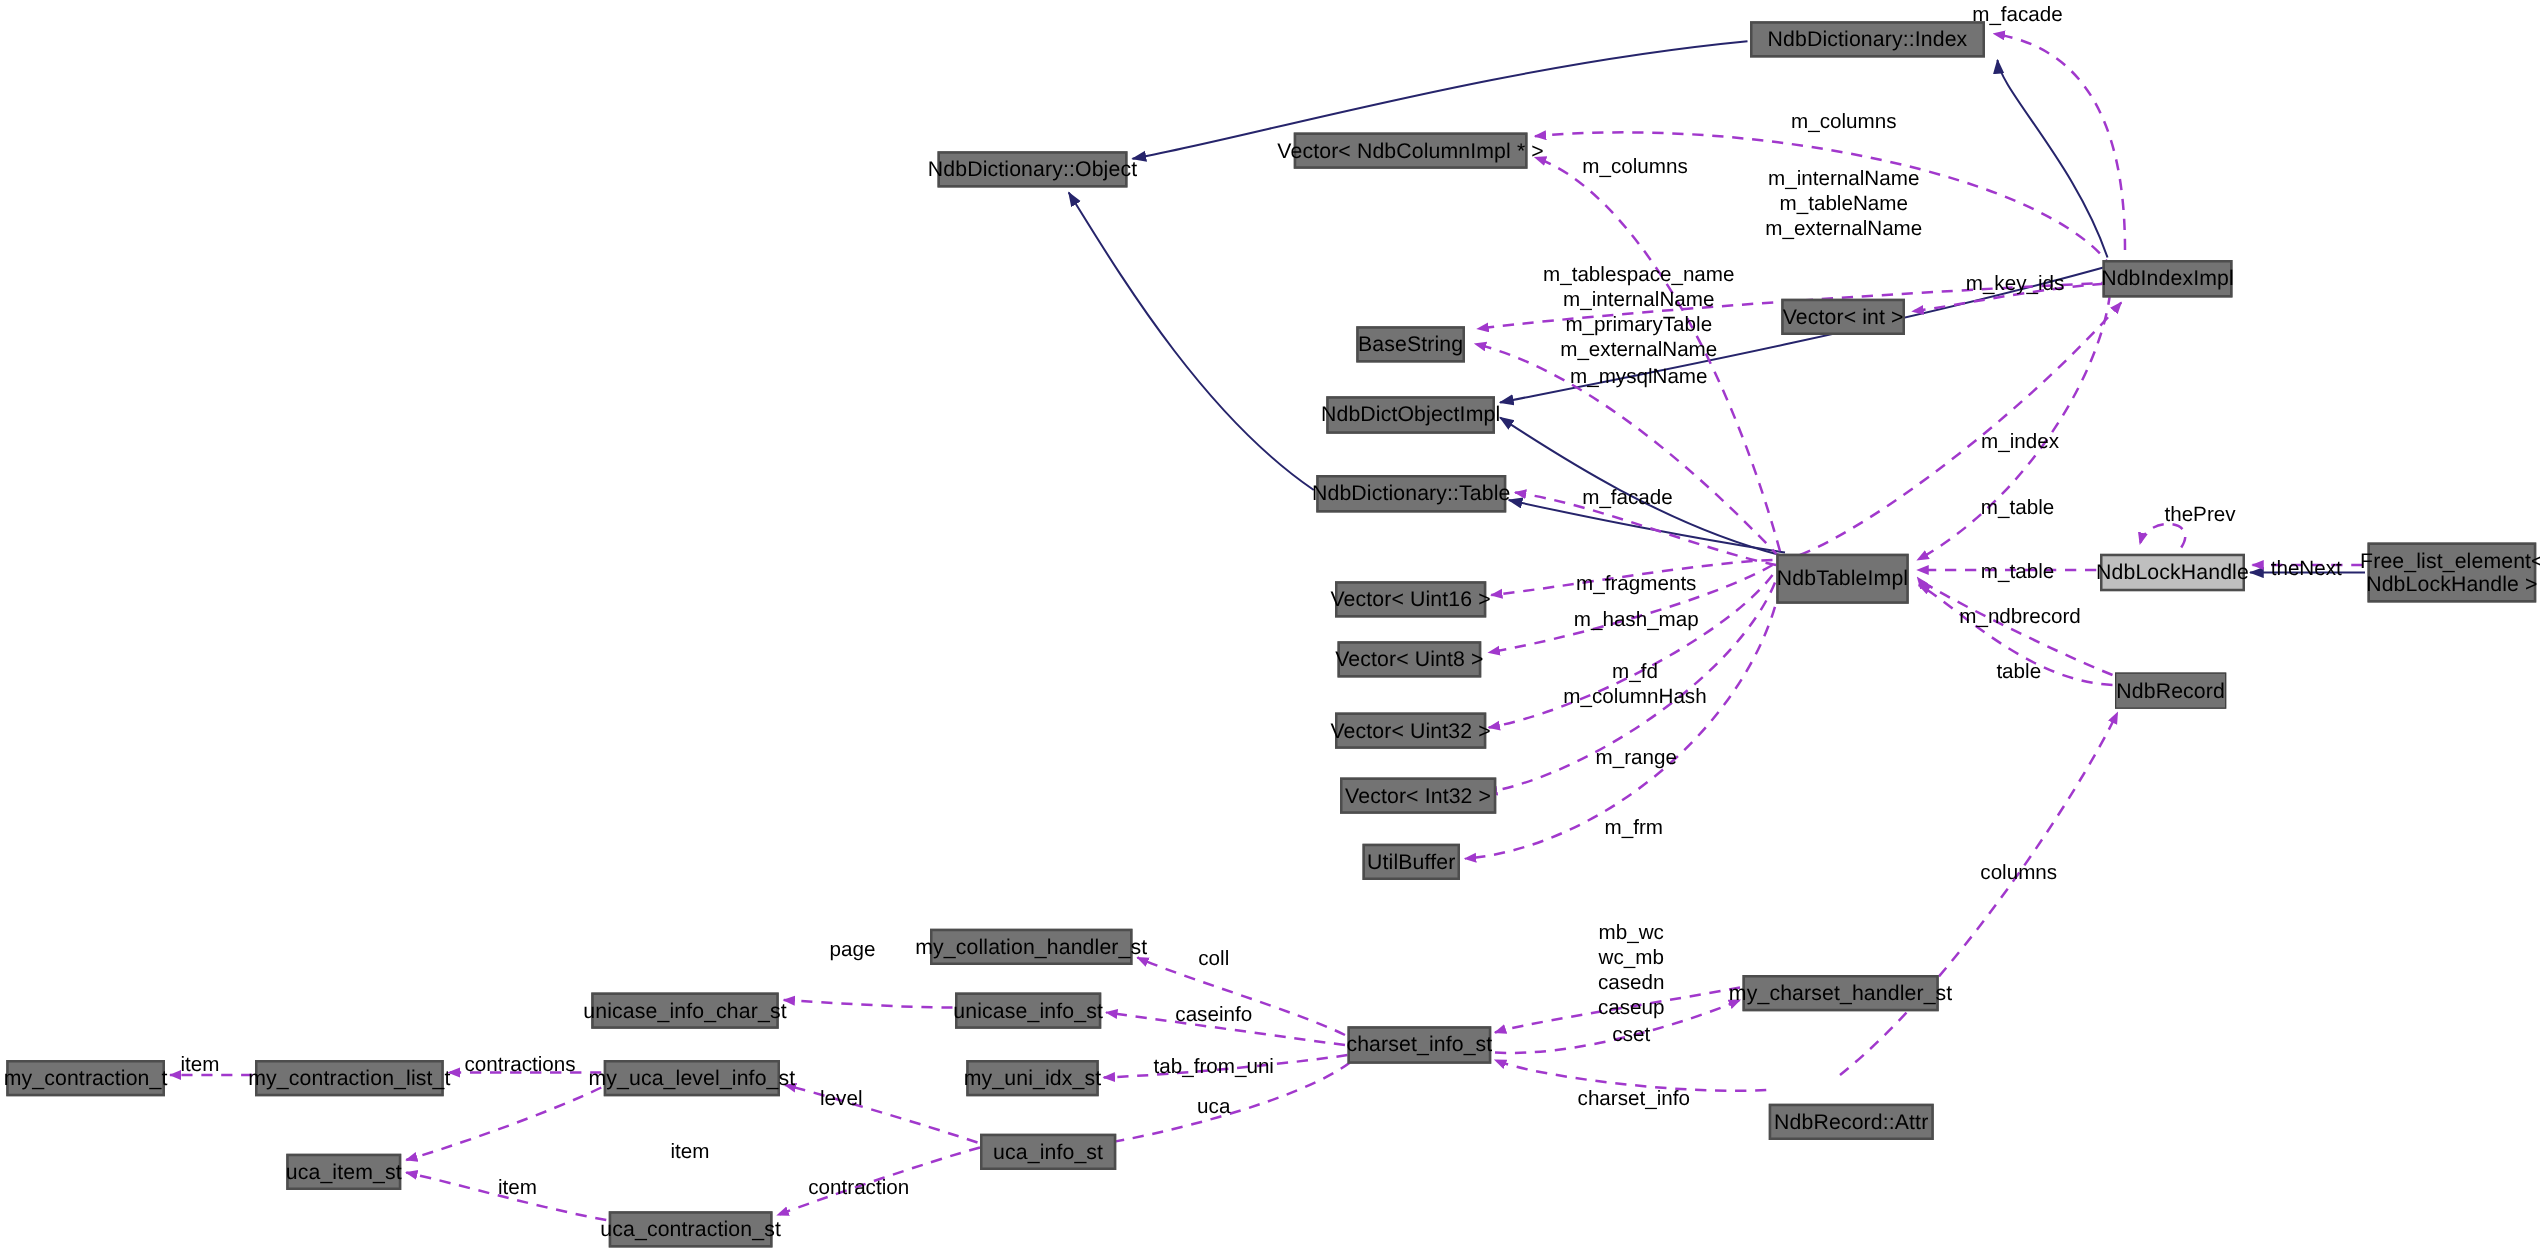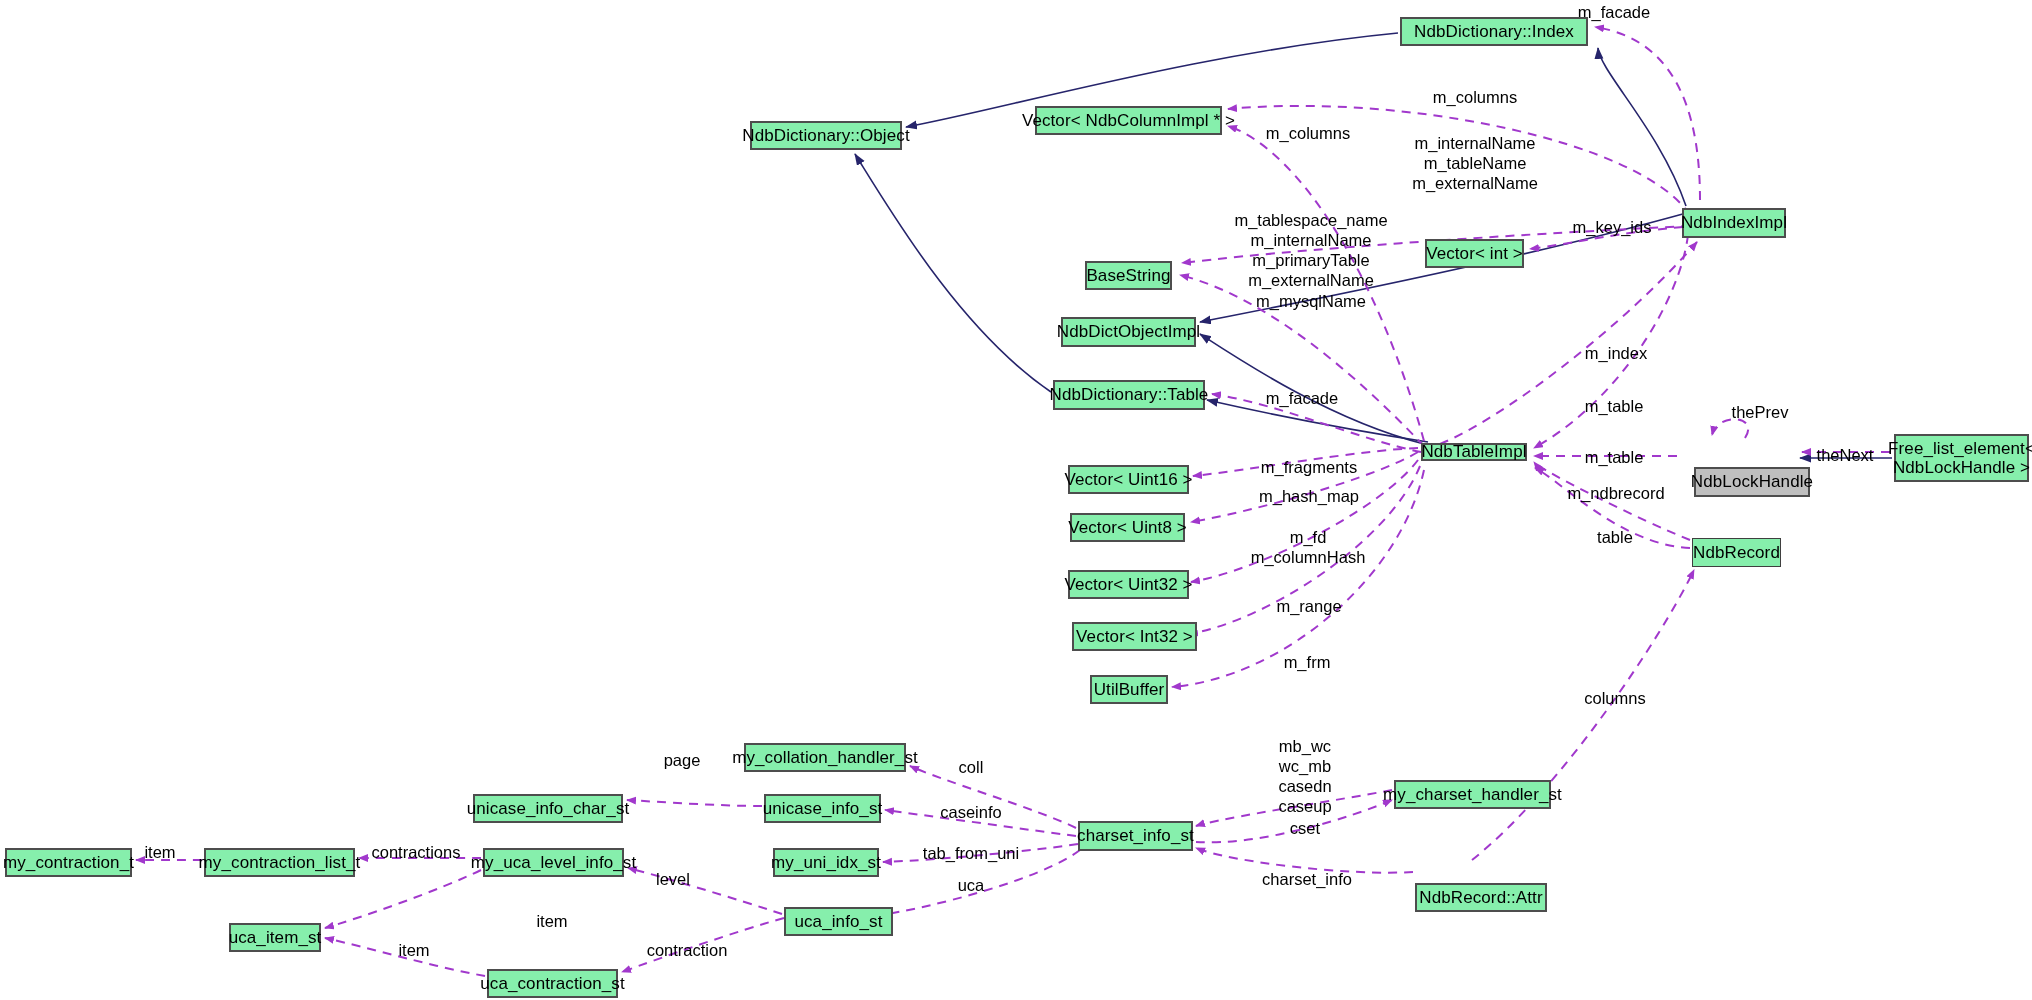--- a/index.html
+++ b/index.html
@@ -3,21 +3,21 @@
 <meta charset="utf-8">
 <style>
   html,body{margin:0;padding:0;background:#ffffff;}
   body{font-family:"Liberation Sans","DejaVu Sans",sans-serif;}
   #canvas{position:relative;width:2032px;height:1000px;background:#ffffff;overflow:hidden;}
   svg#edges{position:absolute;left:0;top:0;width:2032px;height:1000px;}
   .node{
     position:absolute;
     box-sizing:border-box;
     border:1px solid #3f3f3f;
-    background:#86efac;
+    background:#737373;
     color:#000000;
     font-size:17px;
     line-height:1.12;
     display:flex;
     align-items:center;
     justify-content:center;
     text-align:center;
     white-space:pre;
     letter-spacing:0.1px;
     z-index:5;
@@ -95,22 +95,22 @@
     </g>
   </svg>
 <div class="node thick" style="left: 1400px; top: 17px; width: 188px; height: 29px;">NdbDictionary::Index</div>
     <div class="node thick" style="left: 750px; top: 121px; width: 152px; height: 29px;">NdbDictionary::Object</div>
     <div class="node thick" style="left: 1035px; top: 106px; width: 187px; height: 29px;">Vector&lt; NdbColumnImpl * &gt;</div>
     <div class="node thick" style="left: 1682px; top: 208px; width: 104px; height: 30px;">NdbIndexImpl</div>
     <div class="node thick" style="left: 1085px; top: 261px; width: 87px; height: 29px;">BaseString</div>
     <div class="node thick" style="left: 1425px; top: 239px; width: 99px; height: 29px;">Vector&lt; int &gt;</div>
     <div class="node thick" style="left: 1061px; top: 317px; width: 135px; height: 30px;">NdbDictObjectImpl</div>
     <div class="node thick" style="left: 1053px; top: 380px; width: 152px; height: 30px;">NdbDictionary::Table</div>
-    <div class="node thick" style="left: 1421px; top: 443px; width: 106px; height: 18px;">NdbTableImpl</div>
-    <div class="node hl" style="left: 1680px; top: 467px; width: 116px; height: 30px; margin-left: 14px;">NdbLockHandle</div>
+    <div class="node thick" style="left: 1421px; top: 443px; width: 106px; height: 40px;">NdbTableImpl</div>
+    <div class="node hl" style="left: 1680px; top: 443px; width: 116px; height: 30px;">NdbLockHandle</div>
     <div class="node thick" style="left: 1894px; top: 434px; width: 135px; height: 48px;">Free_list_element&lt;
 NdbLockHandle &gt;</div>
     <div class="node" style="left: 1692px; top: 538px; width: 89px; height: 29px;">NdbRecord</div>
     <div class="node thick" style="left: 1068px; top: 465px; width: 121px; height: 29px;">Vector&lt; Uint16 &gt;</div>
     <div class="node thick" style="left: 1070px; top: 513px; width: 115px; height: 29px;">Vector&lt; Uint8 &gt;</div>
     <div class="node thick" style="left: 1068px; top: 570px; width: 121px; height: 29px;">Vector&lt; Uint32 &gt;</div>
     <div class="node thick" style="left: 1072px; top: 622px; width: 125px; height: 29px;">Vector&lt; Int32 &gt;</div>
     <div class="node thick" style="left: 1090px; top: 675px; width: 78px; height: 29px;">UtilBuffer</div>
     <div class="node thick" style="left: 744px; top: 743px; width: 162px; height: 29px;">my_collation_handler_st</div>
     <div class="node thick" style="left: 473px; top: 794px; width: 150px; height: 29px;">unicase_info_char_st</div>

